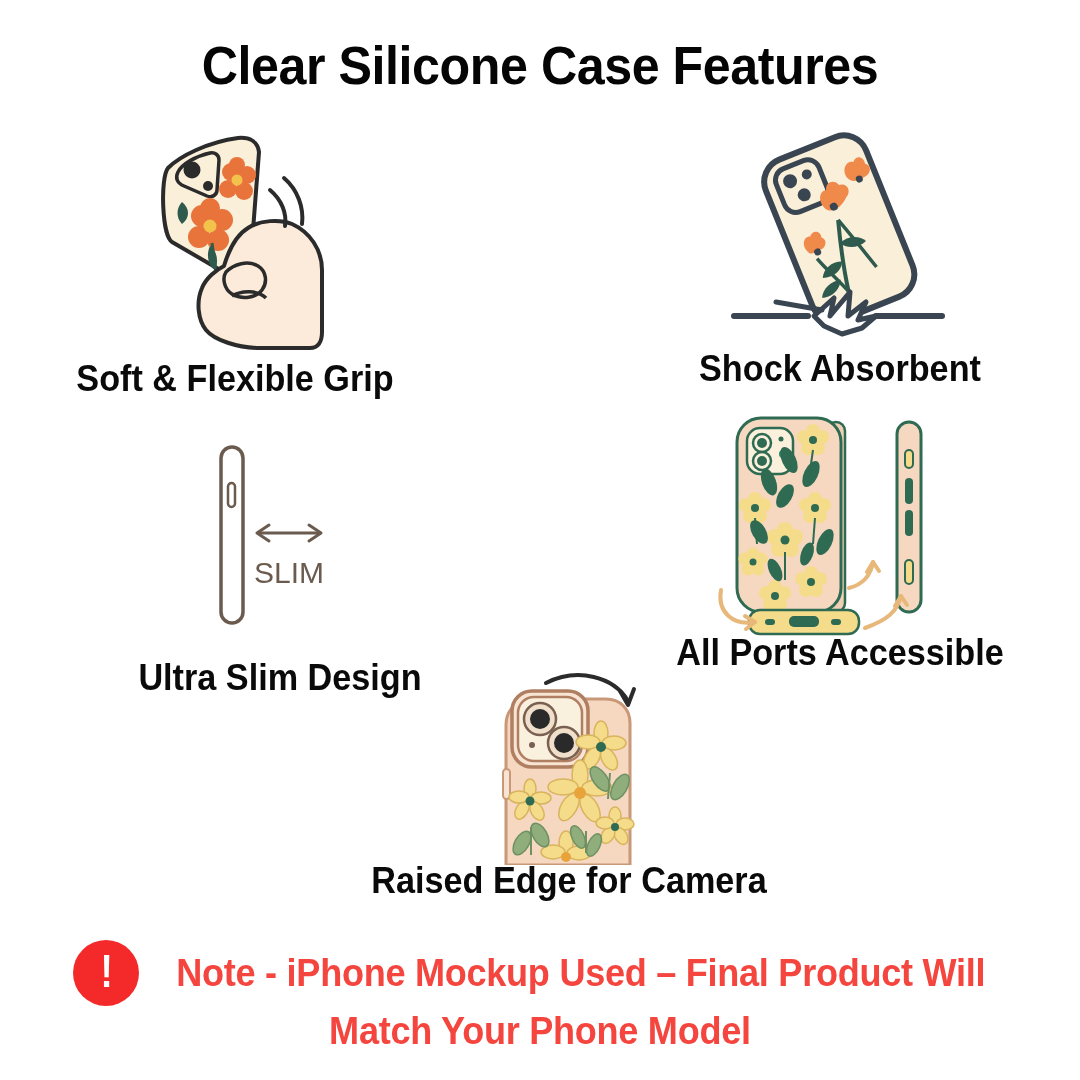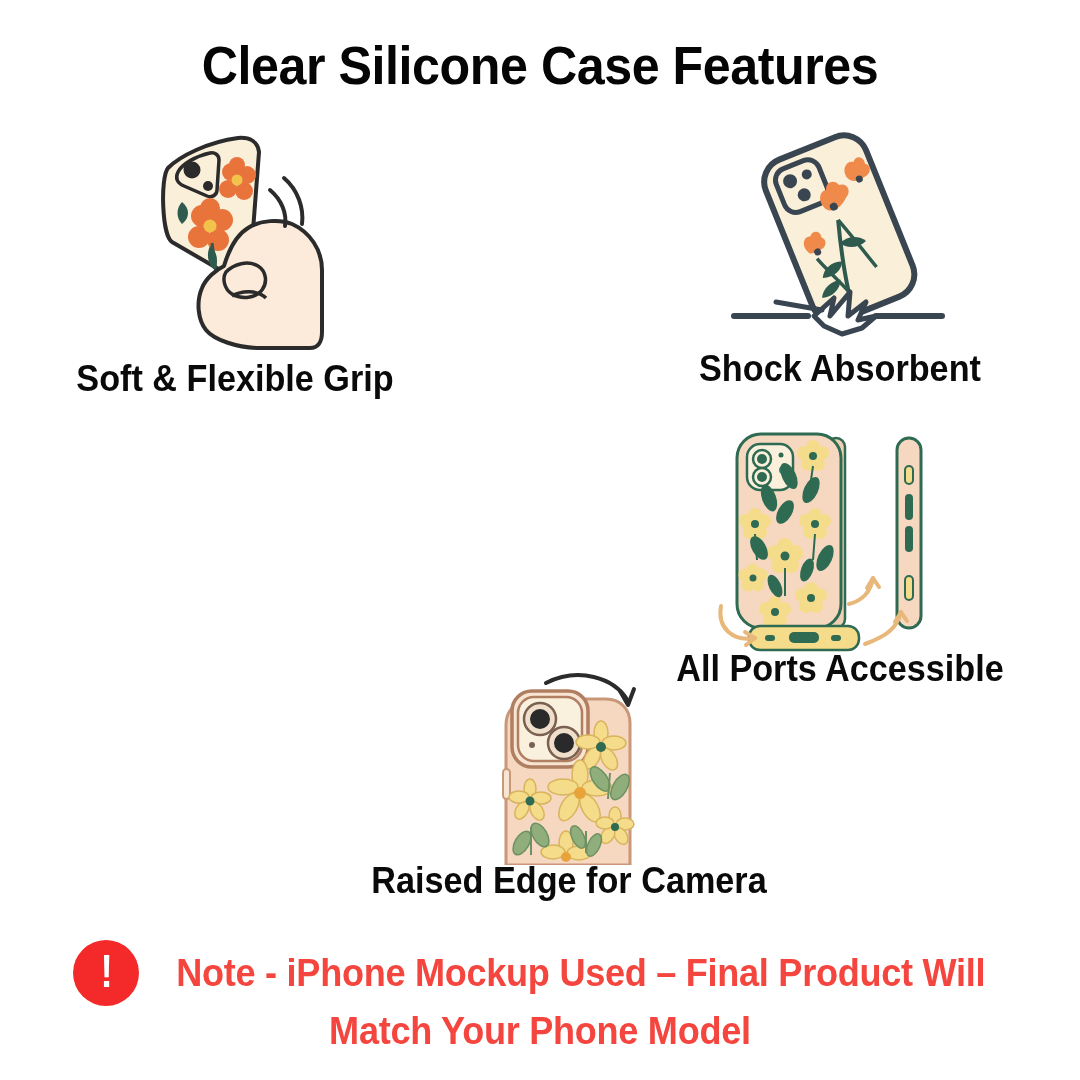--- a/index.html
+++ b/index.html
@@ -149,22 +149,34 @@
       <path d="M84 196 L104 178 L100 196 L120 172 L118 196 L136 182 L128 200
                L146 196 L132 208 L112 214 L94 206 Z" fill="#ffffff" stroke="#3A4552" stroke-width="5" stroke-linejoin="round"></path>
 
       <line x1="4" y1="196" x2="78" y2="196" stroke="#3A4552" stroke-width="6" stroke-linecap="round"></line>
       <line x1="146" y1="196" x2="212" y2="196" stroke="#3A4552" stroke-width="6" stroke-linecap="round"></line>
       <line x1="46" y1="182" x2="92" y2="190" stroke="#3A4552" stroke-width="5" stroke-linecap="round"></line>
     </svg>
     <div class="feature-label" style="left:-85px;top:228px;width:390px;">Shock Absorbent</div>
   </div>
 
-
-  <div class="feature" style="left:715px;top:420px;width:230px;height:235px;">
+  <div class="feature" style="left:195px;top:435px;width:170px;height:200px;">
+    <svg width="170" height="200" viewBox="0 0 170 200">
+      <rect x="26" y="12" width="22" height="176" rx="11" ry="11" fill="#ffffff" stroke="#6B5B4E" stroke-width="3.5"></rect>
+      <rect x="33" y="48" width="7" height="24" rx="3.5" ry="3.5" fill="#ffffff" stroke="#6B5B4E" stroke-width="2.5"></rect>
+
+      <line x1="62" y1="98" x2="126" y2="98" stroke="#6B5B4E" stroke-width="3"></line>
+      <path d="M62 98 L74 90 M62 98 L74 106" stroke="#6B5B4E" stroke-width="3" fill="none" stroke-linecap="round"></path>
+      <path d="M126 98 L114 90 M126 98 L114 106" stroke="#6B5B4E" stroke-width="3" fill="none" stroke-linecap="round"></path>
+      <text x="94" y="148" text-anchor="middle" font-family="Liberation Sans, sans-serif" font-size="30" fill="#6B5B4E">SLIM</text>
+    </svg>
+    <div class="feature-label" style="left:-115px;top:222px;width:400px;">Ultra Slim Design</div>
+  </div>
+
+  <div class="feature" style="left:715px;top:404px;width:230px;height:235px;">
     <svg width="230" height="235" viewBox="0 0 230 235">
 
       <rect x="112" y="18" width="18" height="190" rx="9" ry="9" fill="#F0D0B5" stroke="#2E6B52" stroke-width="2.5"></rect>
       <rect x="118" y="48" width="7" height="16" rx="3" fill="#2E6B52"></rect>
       <rect x="118" y="72" width="7" height="22" rx="3" fill="#2E6B52"></rect>
 
       <rect x="22" y="14" width="104" height="194" rx="24" ry="24" fill="#F6D7C0" stroke="#2E6B52" stroke-width="3"></rect>
 
       <rect x="32" y="24" width="46" height="46" rx="13" ry="13" fill="#FAF0DC" stroke="#2E6B52" stroke-width="2.5"></rect>
       <circle cx="47" cy="39" r="9" fill="#FAF0DC" stroke="#2E6B52" stroke-width="2.5"></circle>

